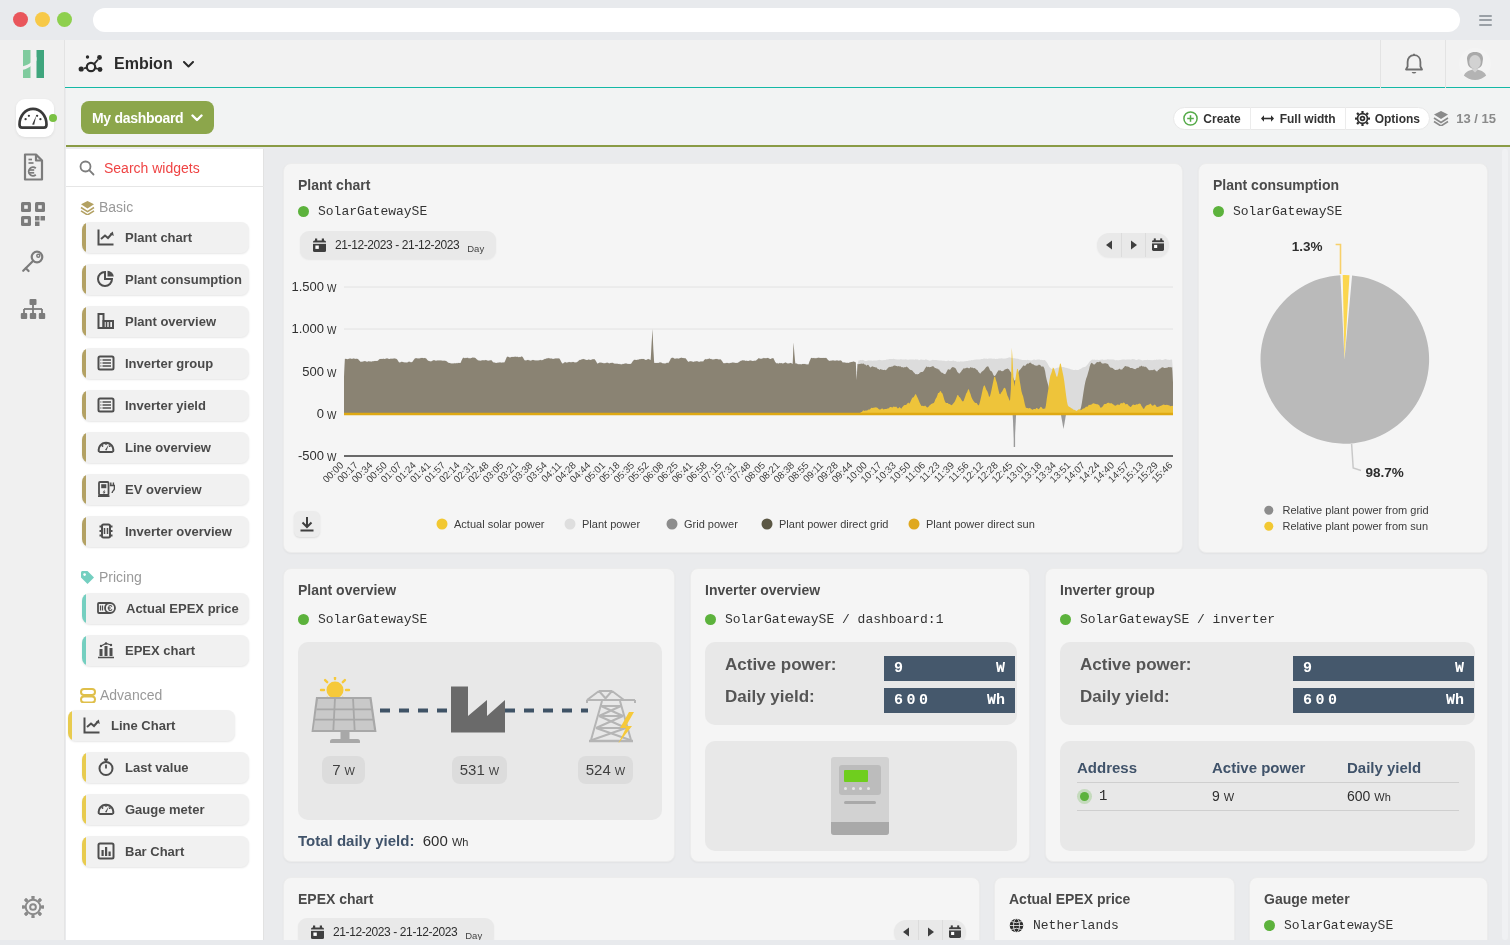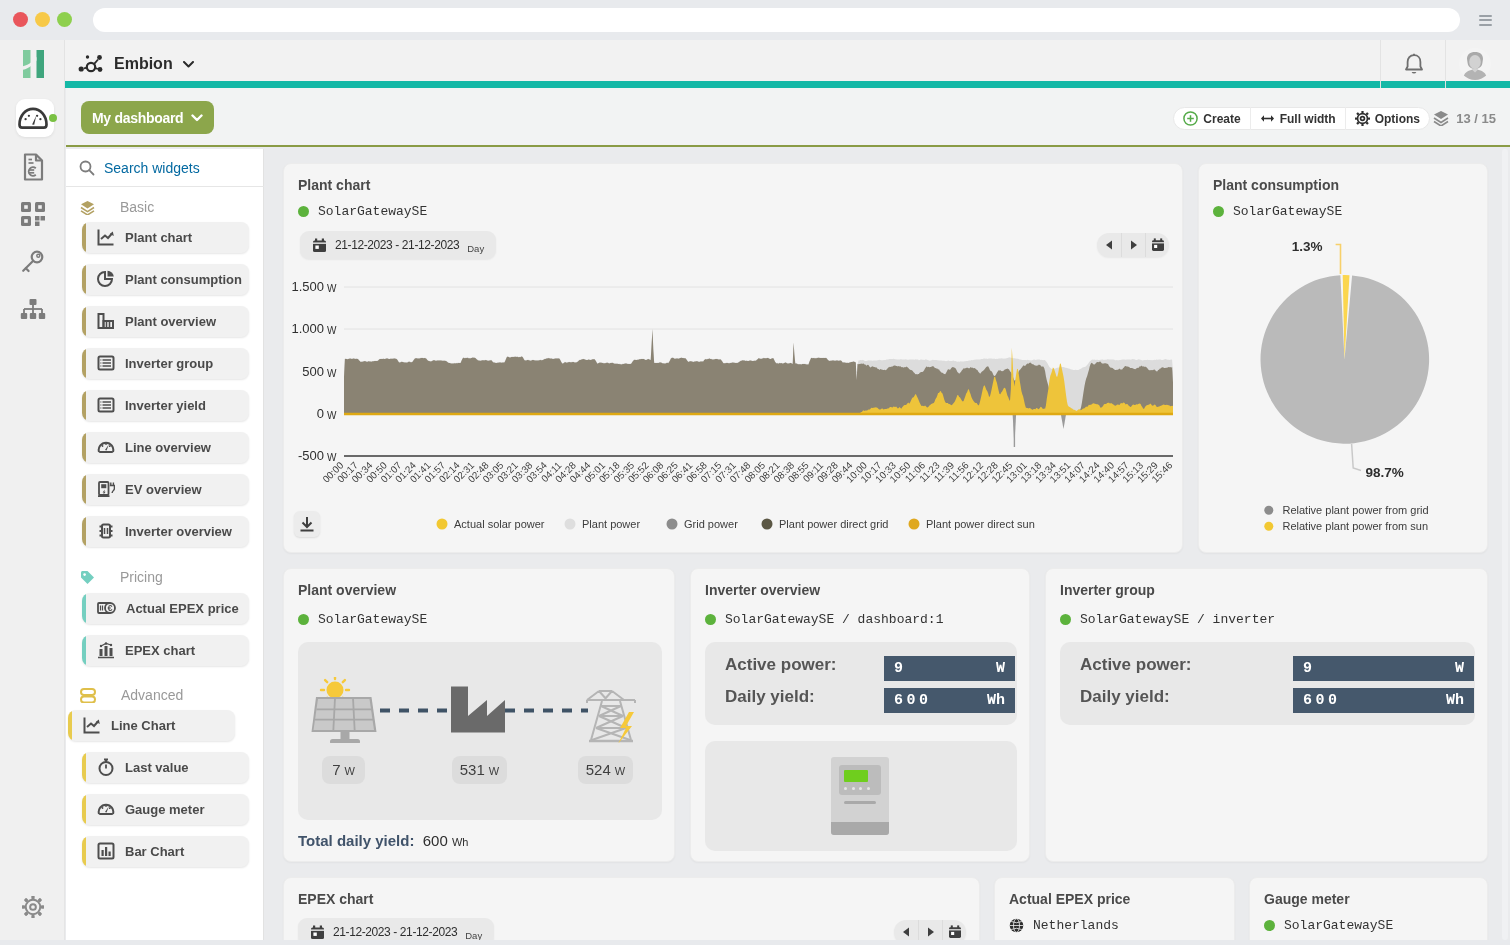--- a/index.html
+++ b/index.html
@@ -4,39 +4,39 @@
 html,body{width:1510px;height:945px;overflow:hidden}
 body{font-family:"Liberation Sans",sans-serif;background:#eaebed;position:relative}
 .mono{font-family:"Liberation Mono",monospace}
 
 .chrome{position:absolute;left:0;top:0;width:1510px;height:40px;background:#e8eaed}
 .dot{position:absolute;top:12px;width:15px;height:15px;border-radius:50%}
 .urlbar{position:absolute;left:93px;top:8px;width:1367px;height:24px;background:#fff;border-radius:12px}
 .hamb{position:absolute;right:18px;top:15px;width:13px;height:11px}
 .hamb div{height:1.8px;background:#9aa0a6;margin-bottom:2.6px;border-radius:1px}
 
-.header{position:absolute;left:0;top:40px;width:1510px;height:48px;background:#f2f2f2;border-bottom:7px solid #14b8a6}
+.header{position:absolute;left:0;top:40px;width:1510px;height:48px;background:#f2f2f2;border-bottom:1px solid #14b8a6}
 .logoarea{position:absolute;left:0;top:0;width:65px;height:48px;background:#f0f0f0;border-right:1px solid #e3e3e3}
 .hdr-div{position:absolute;top:0;height:48px;width:1px;background:#e3e3e3}
 
 .rail{position:absolute;left:0;top:88px;width:65px;height:857px;background:#f0f0f0;border-right:1px solid #e5e5e5}
 .railtile{position:absolute;left:16px;top:11px;width:38px;height:38px;background:#fff;border-radius:9px;box-shadow:0 1px 3px rgba(0,0,0,.08)}
 .railic{position:absolute;left:0;width:65px;display:flex;justify-content:center}
 
 .dashrow{position:absolute;left:66px;top:88px;width:1444px;height:59px;background:#f2f3f3;border-bottom:2px solid #8a9b45}
 .mydash{position:absolute;left:15px;top:13px;height:33px;background:#8ca64b;border-radius:8px;color:#fff;font-size:14px;font-weight:bold;letter-spacing:-0.3px;display:flex;align-items:center;padding:0 11px;gap:8px}
 .topbtns{position:absolute;right:80px;top:19px;height:23px;background:#fff;border:1px solid #e8e8e8;border-radius:12px;display:flex;align-items:center}
 .topbtn{display:flex;align-items:center;gap:5px;padding:0 9px;font-size:12px;font-weight:bold;color:#333;height:23px}
 .topbtn+.topbtn{border-left:1px solid #ececec}
 .cnt{position:absolute;right:14px;top:16px;height:28px;display:flex;align-items:center;gap:7px;color:#8a8a8a;font-size:13px;font-weight:bold}
 
 .sidebar{position:absolute;left:66px;top:149px;width:198px;height:796px;background:#fff;border-right:1px solid #e2e2e2}
 .search{position:absolute;left:0;top:0;width:198px;height:38px;border-bottom:1px solid #e6e6e6;display:flex;align-items:center;padding-left:13px;gap:9px}
-.search span{color:#0369a1;font-size:14px}
-.sect{position:absolute;left:15px;display:flex;align-items:center;gap:25px;color:#999;font-size:14px}
+.search span{color:#ef4444;font-size:14px}
+.sect{position:absolute;left:15px;display:flex;align-items:center;gap:4px;color:#999;font-size:14px}
 .wbtn{position:absolute;left:16px;width:233px;height:31px;background:#f1f1f1;border-radius:8px;box-shadow:0 1px 2px rgba(0,0,0,.10);display:flex;align-items:center;padding-left:12px;gap:10px;font-size:13px;font-weight:bold;color:#4a4a4a;white-space:nowrap;overflow:hidden}
 .wbtn i{position:absolute;left:0;top:0;bottom:0;width:4px;border-radius:8px 0 0 8px}
 .acc-b i{background:#b3a163}.acc-p i{background:#74cfc0}.acc-a i{background:#e8cb4e}
 .wbtn svg{margin-left:3px}
 
 .wg{position:absolute;background:#f5f5f5;border:1px solid #ececec;border-radius:8px;box-shadow:0 1px 2px rgba(0,0,0,.04)}
 .wtitle{position:absolute;left:14px;top:13px;font-size:14px;font-weight:bold;color:#4a4a4a}
 .src{position:absolute;left:14px;top:40px;display:flex;align-items:center;gap:9px}
 .gdot{width:11px;height:11px;border-radius:50%;background:#5cb23c}
 .src span{font-family:"Liberation Mono",monospace;font-size:13px;color:#333}
@@ -667,20 +667,31 @@
       <div class="vbox" style="left:233px;top:14px;width:181px">
         <span>9</span>
         <span style="letter-spacing:0">W</span>
       </div>
       <div class="kv" style="left:20px;top:45px">Daily yield:</div>
       <div class="vbox" style="left:233px;top:46px;width:181px">
         <span>600</span>
         <span style="letter-spacing:0">Wh</span>
       </div>
     </div>
+    <div class="panel" style="left:14px;top:172px;width:415px;height:110px">
+      <div class="th" style="left:17px;top:18px">Address</div>
+      <div class="th" style="left:152px;top:18px">Active power</div>
+      <div class="th" style="left:287px;top:18px">Daily yield</div>
+      <div style="position:absolute;left:17px;top:41px;width:382px;height:1px;background:#cfcfcf"></div>
+      <div style="position:absolute;left:20px;top:51px;width:9px;height:9px;border-radius:50%;background:#5cb23c;box-shadow:0 0 0 3px rgba(92,178,60,.25)"></div>
+      <div style="position:absolute;left:39px;top:47px;font-size:14px;color:#2e2e2e" class="mono">1</div>
+      <div style="position:absolute;left:152px;top:47px;font-size:14px;color:#2e2e2e">9 <span style="font-size:11px">W</span></div>
+      <div style="position:absolute;left:287px;top:47px;font-size:14px;color:#2e2e2e">600 <span style="font-size:11px">Wh</span></div>
+      <div style="position:absolute;left:17px;top:69px;width:382px;height:1px;background:#cfcfcf"></div>
+    </div>
   </div>
 <div class="wg" style="left:283px;top:877px;width:697px;height:120px">
     <div class="wtitle">EPEX chart</div>
     <div class="datepill" style="left:14px;top:40px"> 
       <svg width="15" height="15" viewBox="0 0 15 15">
         <rect x="1" y="2.5" width="13" height="11.5" rx="1.5" fill="#3f3f3f"></rect>
         <rect x="3" y="0.5" width="2.2" height="3" fill="#3f3f3f"></rect>
         <rect x="9.8" y="0.5" width="2.2" height="3" fill="#3f3f3f"></rect>
         <rect x="1" y="4.5" width="13" height="1.3" fill="#f5f5f5"></rect>
         <rect x="3.4" y="7.5" width="3.4" height="3.4" fill="#fff"></rect>

